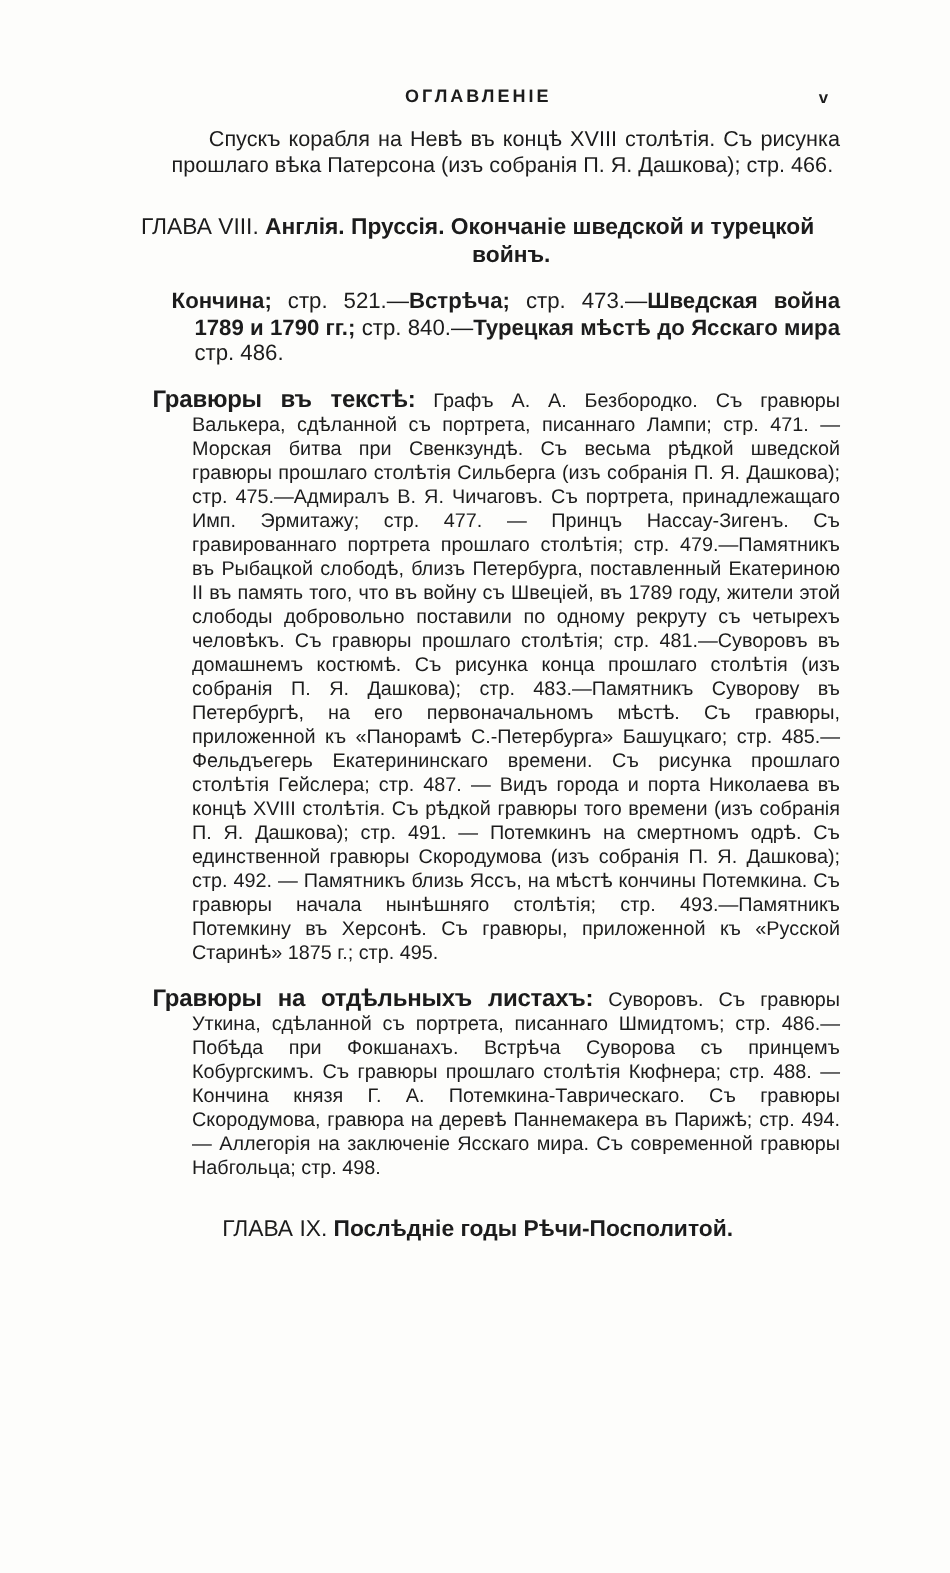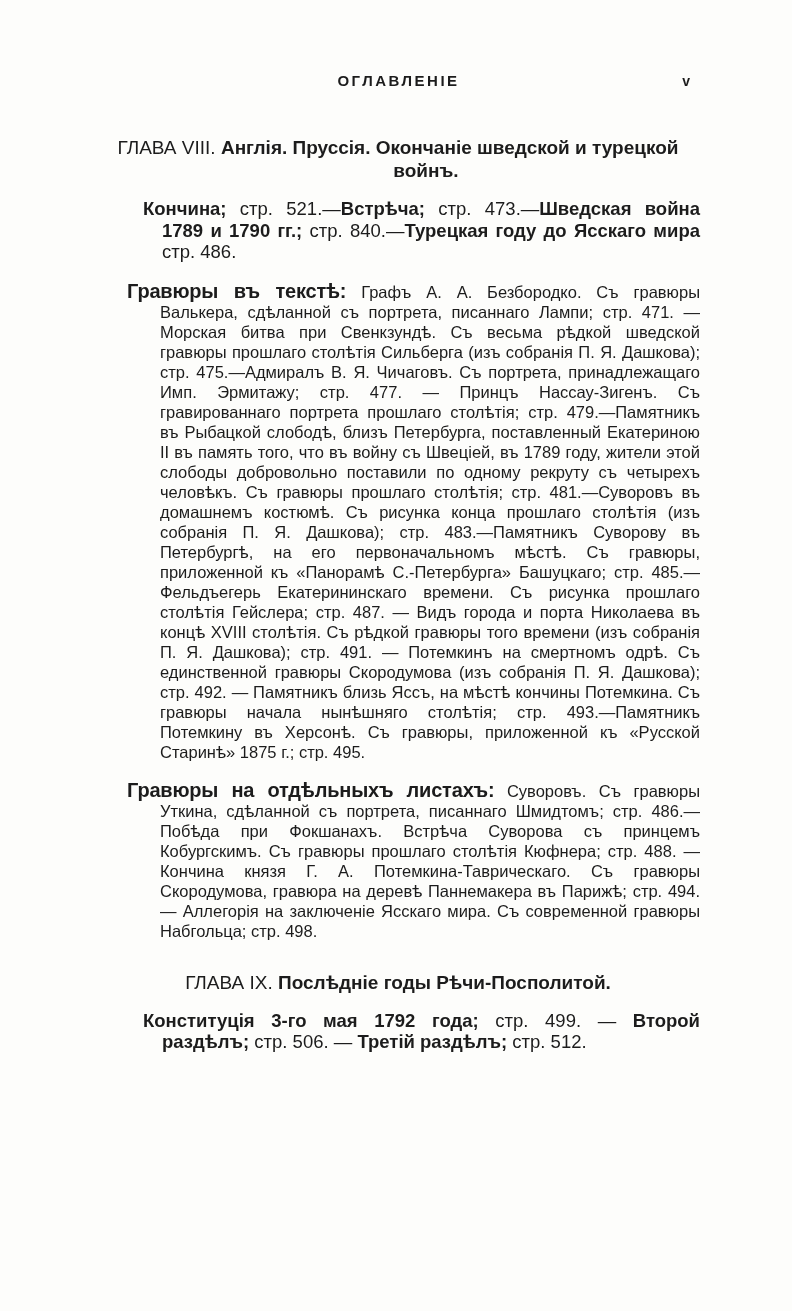--- a/index.html
+++ b/index.html
@@ -65,28 +65,28 @@
 
 <div class="page">
 
   <div class="running-head">
     <div class="head-title">ОГЛАВЛЕНІЕ</div>
     <div class="page-num">v</div>
   </div>
 
   <div class="content">
 
+    <div class="entry intro"><span>Спускъ корабля на Невѣ въ концѣ XVIII столѣтія. Съ рисунка прошлаго вѣка Патерсона (изъ собранія П. Я. Дашкова); стр. 466.</span></div>
 
     <div class="entry chapter"><span>ГЛАВА VIII. </span><b>Англія. Пруссія. Окончаніе шведской и турецкой войнъ.</b></div>
 
-    <div class="entry summary"><b>Кончина;</b><span> стр. 521.—</span><b>Встрѣча;</b><span> стр. 473.—</span><b>Шведская война 1789 и 1790 гг.;</b><span> стр. 840.—</span><b>Турецкая году до Ясскаго мира</b><span> стр. 486.</span></div>
+    <div class="entry summary"><b>Кончина;</b><span> стр. 521.—</span><b>Встрѣча;</b><span> стр. 473.—</span><b>Шведская война 1789 и 1790 гг.;</b><span> стр. 840.—</span><b>Турецкая мѣстѣ до Ясскаго мира</b><span> стр. 486.</span></div>
 
     <div class="entry gravures"><b>Гравюры въ текстѣ:</b><span> Графъ А. А. Безбородко. Съ гравюры Валькера, сдѣланной съ портрета, писаннаго Лампи; стр. 471. — Морская битва при Свенкзундѣ. Съ весьма рѣдкой шведской гравюры прошлаго столѣтія Сильберга (изъ собранія П. Я. Дашкова); стр. 475.—Адмиралъ В. Я. Чичаговъ. Съ портрета, принадлежащаго Имп. Эрмитажу; стр. 477. — Принцъ Нассау-Зигенъ. Съ гравированнаго портрета прошлаго столѣтія; стр. 479.—Памятникъ въ Рыбацкой слободѣ, близъ Петербурга, поставленный Екатериною II въ память того, что въ войну съ Швеціей, въ 1789 году, жители этой слободы добровольно поставили по одному рекруту съ четырехъ человѣкъ. Съ гравюры прошлаго столѣтія; стр. 481.—Суворовъ въ домашнемъ костюмѣ. Съ рисунка конца прошлаго столѣтія (изъ собранія П. Я. Дашкова); стр. 483.—Памятникъ Суворову въ Петербургѣ, на его первоначальномъ мѣстѣ. Съ гравюры, приложенной къ «Панорамѣ С.-Петербурга» Башуцкаго; стр. 485.—Фельдъегерь Екатерининскаго времени. Съ рисунка прошлаго столѣтія Гейслера; стр. 487. — Видъ города и порта Николаева въ концѣ XVIII столѣтія. Съ рѣдкой гравюры того времени (изъ собранія П. Я. Дашкова); стр. 491. — Потемкинъ на смертномъ одрѣ. Съ единственной гравюры Скородумова (изъ собранія П. Я. Дашкова); стр. 492. — Памятникъ близь Яссъ, на мѣстѣ кончины Потемкина. Съ гравюры начала нынѣшняго столѣтія; стр. 493.—Памятникъ Потемкину въ Херсонѣ. Съ гравюры, приложенной къ «Русской Старинѣ» 1875 г.; стр. 495.</span></div>
 
     <div class="entry gravures"><b>Гравюры на отдѣльныхъ листахъ:</b><span> Суворовъ. Съ гравюры Уткина, сдѣланной съ портрета, писаннаго Шмидтомъ; стр. 486.—Побѣда при Фокшанахъ. Встрѣча Суворова съ принцемъ Кобургскимъ. Съ гравюры прошлаго столѣтія Кюфнера; стр. 488. — Кончина князя Г. А. Потемкина-Таврическаго. Съ гравюры Скородумова, гравюра на деревѣ Паннемакера въ Парижѣ; стр. 494. — Аллегорія на заключеніе Ясскаго мира. Съ современной гравюры Набгольца; стр. 498.</span></div>
 
     <div class="entry chapter"><span>ГЛАВА IX. </span><b>Послѣдніе годы Рѣчи-Посполитой.</b></div>
 
-    <div class="entry summary"><b>Конституція 3-го мая 1792 года;</b><span> стр. 499. — </span><b>Второй раздѣлъ;</b><span> стр. 506. — </span><b>Третій раздѣлъ;</b><span> стр. 512.</span></div>
 
   </div>
 
 </div>
 
 </body></html>

